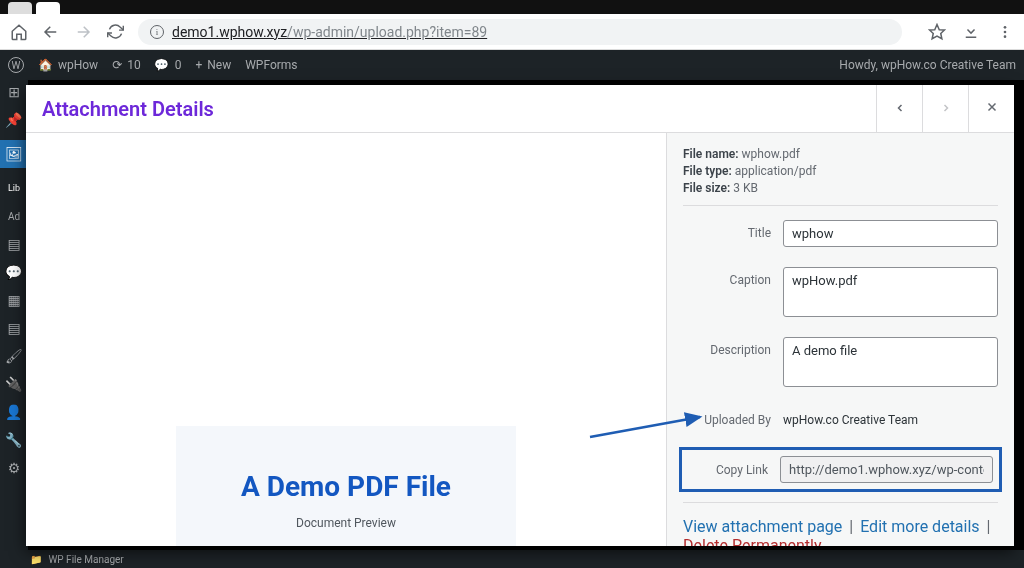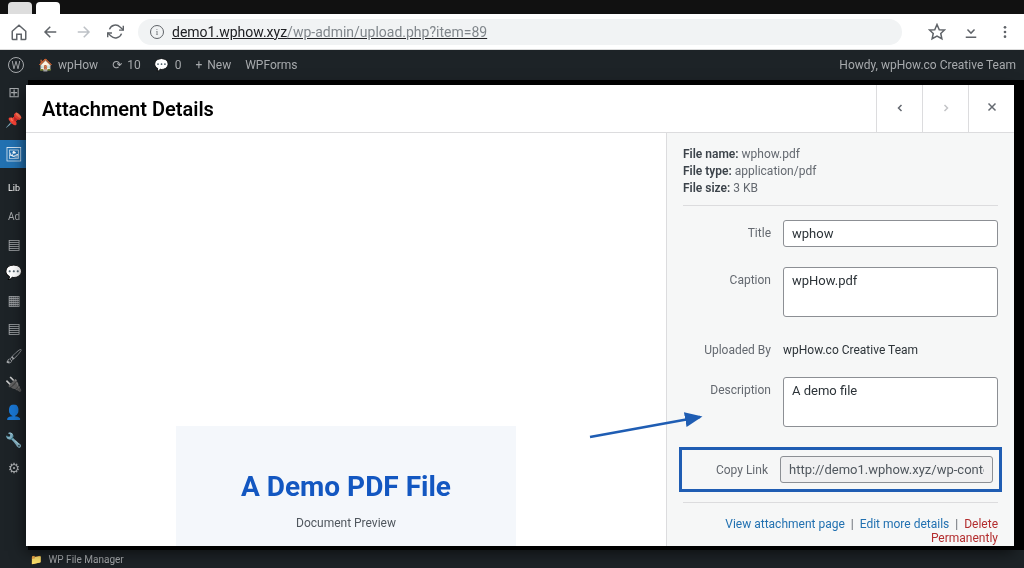--- a/index.html
+++ b/index.html
@@ -27,21 +27,21 @@
     
     .wp-sidebar { position:absolute; left:0; top:80px; bottom:0; width:28px; background:#1d2327; display:flex; flex-direction:column; align-items:center; padding-top:4px; gap:12px; }
     .wp-sidebar .si { width:16px; height:16px; color:#a7aaad; font-size:14px; display:flex; align-items:center; justify-content:center; }
     .wp-sidebar .si.active { color:#fff; }
     .wp-sidebar .active-row { background:#2271b1; width:100%; display:flex; align-items:center; justify-content:center; height:28px; }
     .wp-footer { position:absolute; bottom:0; left:0; right:0; height:18px; background:#1d2327; color:#a7aaad; font-size:10px; display:flex; align-items:center; padding-left:30px; gap:6px; }
 
     
     .modal { position:absolute; top:85px; left:26px; right:10px; bottom:22px; background:#fff; box-shadow:0 5px 15px rgba(0,0,0,.7); display:flex; flex-direction:column; }
     .modal-head { height:48px; border-bottom:1px solid #dcdcde; display:flex; align-items:center; justify-content:space-between; padding-left:16px; }
-    .modal-head h1 { font-size:20px; font-weight:600; color:#000000; }
+    .modal-head h1 { font-size:20px; font-weight:600; color:#6d28d9; }
     .modal-head .ctrls { display:flex; height:100%; }
     .modal-head .ctrls button { width:46px; border:none; border-left:1px solid #dcdcde; background:#fff; color:#646970; font-size:16px; cursor:pointer; }
     .modal-head .ctrls button.disabled { color:#c3c4c7; }
 
     .modal-body { flex:1; display:flex; overflow:hidden; }
     .preview-pane { flex:1; background:#fff; display:flex; flex-direction:column; align-items:center; justify-content:flex-end; padding-top:80px; position:relative; }
     .pdf-box { width:340px; height:120px; background:#f4f7fb; display:flex; align-items:center; justify-content:center; }
     .pdf-box h2 { color:#1357c1; font-size:28px; font-weight:700; }
     .doc-preview-label { position:absolute; bottom:16px; font-size:12px; color:#50575e; }
 
@@ -53,21 +53,21 @@
     .field { display:flex; align-items:flex-start; margin-bottom:20px; }
     .field label { width:100px; text-align:right; padding-right:12px; padding-top:6px; color:#646970; }
     .field input, .field textarea { flex:1; border:1px solid #8c8f94; border-radius:3px; padding:5px 8px; font-size:13px; color:#2c3338; font-family:inherit; resize:none; }
     .field textarea { height:50px; }
     .field .static { flex:1; padding-top:6px; color:#2c3338; }
 
     .copy-row { border:3px solid #1f5db3; border-radius:0; padding:6px; margin:4px -4px 10px; display:flex; align-items:center; }
     .copy-row label { width:92px; text-align:right; padding-right:12px; color:#646970; }
     .copy-row input { flex:1; border:1px solid #8c8f94; border-radius:3px; padding:5px 8px; font-size:13px; background:#f0f0f1; color:#50575e; }
 
-    .links { margin-top:6px; font-size:12px;text-align:right; }
+    .links { margin-top:6px; font-size:16px; }
     .links a { color:#2271b1; text-decoration:none; }
     .links a.red { color:#b32d2e; }
     .links .sep { color:#646970; margin:0 3px; }
 
     
     .arrow { position:absolute; left:590px; top:415px; width:120px; height:30px; pointer-events:none; }
     .arrow svg { overflow:visible; }
   </style>
 </head>
 <body>
@@ -201,26 +201,26 @@
 
       <div class="field">
         <label>Title</label>
         <input value="wphow" style="">
       </div>
       <div class="field">
         <label>Caption</label>
         <textarea style="">wpHow.pdf</textarea>
       </div>
       <div class="field">
+        <label>Description</label>
+        <textarea style="">A demo file</textarea>
+      </div>
+      <div class="field">
         <label>Uploaded By</label>
         <div class="static">wpHow.co Creative Team</div>
-      </div>
-      <div class="field">
-        <label>Description</label>
-        <textarea style="">A demo file</textarea>
       </div>
 
       <div class="copy-row">
         <label>Copy Link</label>
         <input readonly="" value="http://demo1.wphow.xyz/wp-content/u" style="">
       </div>
 
       <div class="hr"></div>
       <div class="links">
         <a href="#">View attachment page</a>

